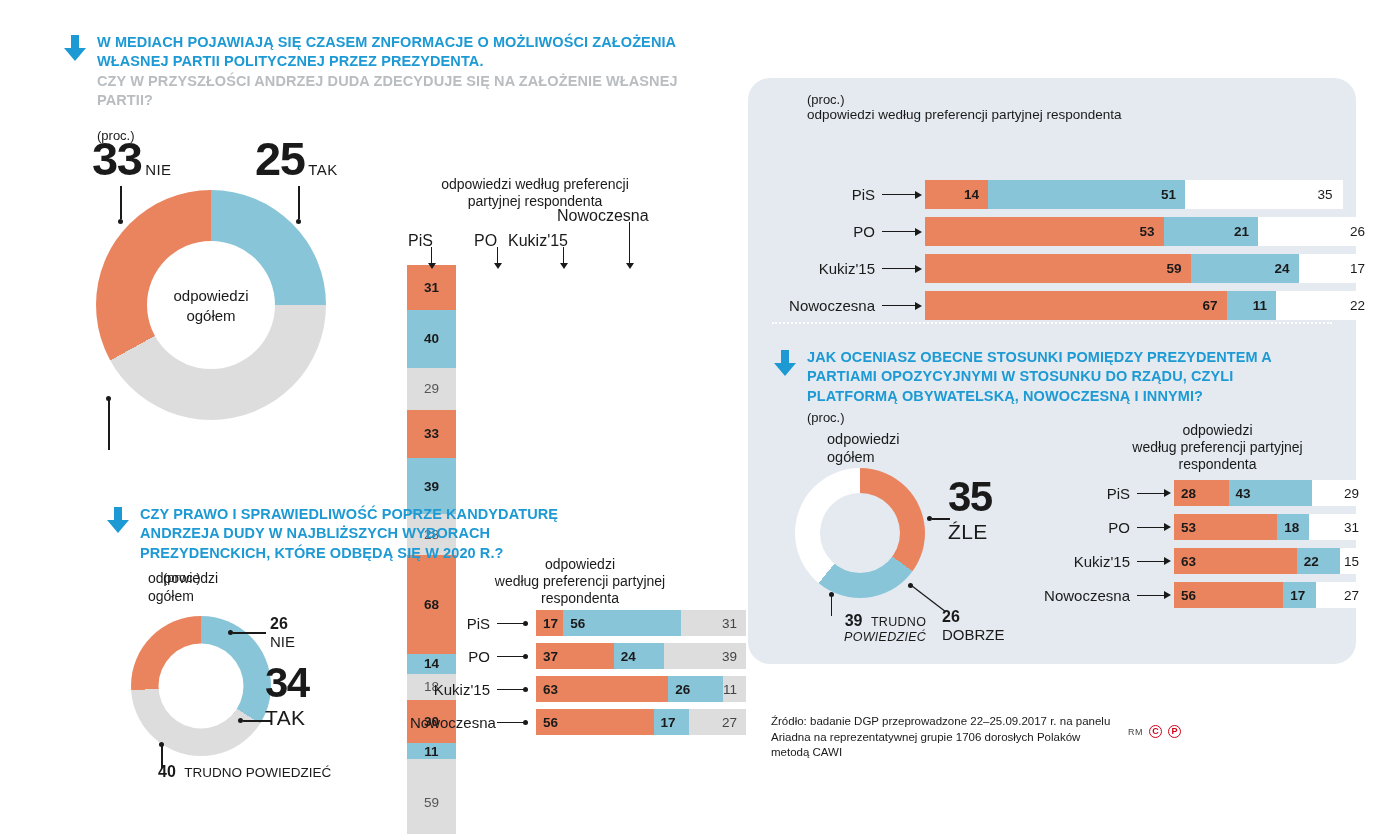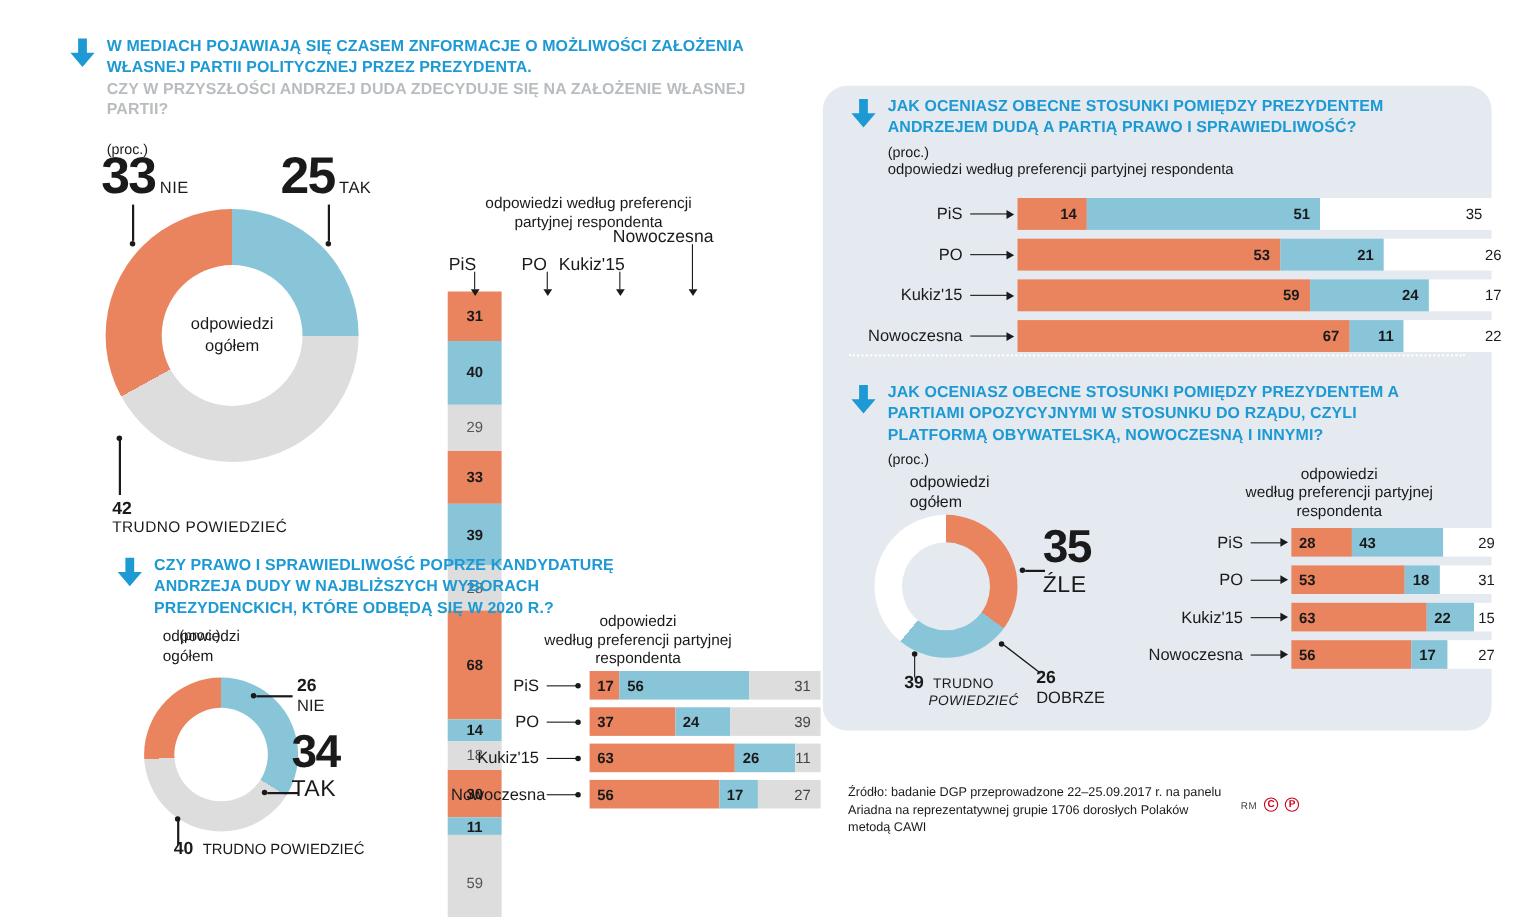--- a/index.html
+++ b/index.html
@@ -132,24 +132,20 @@
   <div class="leaddot" style="left:118px; top:219px;"></div>
 
   <div style="position:absolute; left:255px; top:137px;">
     <span class="bignum">25</span><span class="lbl-word" style="margin-left:4px;">TAK</span>
   </div>
   <div class="leader" style="left:298px; top:186px; width:1.5px; height:33px;"></div>
   <div class="leaddot" style="left:296px; top:219px;"></div>
 
   <div class="leader" style="left:108px; top:398px; width:1.5px; height:52px;"></div>
   <div class="leaddot" style="left:106px; top:396px;"></div>
-  <div style="position:absolute; left:102px; top:455px;">
-    <div class="bignum" style="font-size:16px; font-weight:bold; letter-spacing:0;">42</div>
-    <div class="lbl-word" style="font-size:14px; margin-top:1px;">TRUDNO POWIEDZIEĆ</div>
-  </div>
 
   <div class="chart-caption" style="position:absolute; left:400px; top:176px; width:270px;">
     <div>odpowiedzi według preferencji</div>
     <div>partyjnej respondenta</div>
   </div>
 
   <div id="q1bars" style="position:absolute; left:407px; top:265px;">
       <div class="vbar-col" style="margin-right: 17px;">
         <div class="vbar">
           <div class="seg " style="height: 44.95px; background: rgb(233, 132, 95);">31</div>
@@ -289,40 +285,34 @@
         </div>
         <div class="hbar" style="width: 210px; height: 26px; margin-left: 9px;">
           <div class="hseg orange" style="width: 117.6px;">56</div>
           <div class="hseg blue" style="width: 35.7px;">17</div>
           <div class="hseg gray" style="width: 56.7px;">27</div>
         </div>
       </div>
     </div>
 
   <div style="position:absolute; left:772px; top:88px; width:560px;">
-    <div class="q-head">
-      <svg class="arrow-icon" viewBox="0 0 26 30">
-        <path d="M9 2 H17 V15 H24 L13 28 L2 15 H9 Z" fill="#1d9ad4"></path>
-      </svg>
-      <div class="q-title" style="width:505px;">JAK OCENIASZ OBECNE STOSUNKI POMIĘDZY PREZYDENTEM ANDRZEJEM DUDĄ A PARTIĄ PRAWO I SPRAWIEDLIWOŚĆ?</div>
-    </div>
     <div class="proc" style="margin-left:35px; margin-top:4px;">(proc.)</div>
     <div class="small-cap" style="margin-left:35px; ">odpowiedzi według preferencji partyjnej respondenta</div>
   </div>
 
   <div id="q3bars" style="position:absolute; left:775px; top:180px;">
       <div class="hrow" style="margin-bottom: 8px;">
         <div class="hname" style="width: 100px;">PiS</div>
         <div class="hconn" style="width: 34px; margin: 0px 0px 0px 7px;">
           <div class="line"></div>
           <div class="tri"></div>
         </div>
         <div class="hbar" style="width: 450px; height: 29px; margin-left: 9px;">
           <div class="hseg orange valend" style="width: 63px;">14</div>
-          <div class="hseg blue valend" style="width: 212px;">51</div>
+          <div class="hseg blue valend" style="width: 197px;">51</div>
           <div class="hseg white" style="width: 157.5px;">35</div>
         </div>
       </div>
       <div class="hrow" style="margin-bottom: 8px;">
         <div class="hname" style="width: 100px;">PO</div>
         <div class="hconn" style="width: 34px; margin: 0px 0px 0px 7px;">
           <div class="line"></div>
           <div class="tri"></div>
         </div>
         <div class="hbar" style="width: 450px; height: 29px; margin-left: 9px;">
@@ -397,21 +387,21 @@
         <line x1="0" y1="0" x2="34" y2="26" stroke="#1a1a1a" stroke-width="1.3"></line>
       </svg>
   </div>
   <div style="position:absolute; left:942px; top:608px;">
     <div style="font-weight:bold; font-size:16px;">26</div>
     <div style="font-size:15px;">DOBRZE</div>
   </div>
 
   <div class="leaddot" style="left:829px; top:592px;"></div>
   <div class="leader" style="left:831px; top:594px; width:1.3px; height:22px;"></div>
-  <div style="position:absolute; left:822px; top:612px; white-space:nowrap;">
+  <div style="position:absolute; left:822px; top:612px; white-space:nowrap;text-align:right;">
     <span style="font-weight:bold; font-size:16px;">39</span>
     <span style="font-size:12.5px; margin-left:4px; letter-spacing:.3px;">TRUDNO</span>
     <div style="font-size:12.5px; margin-left:22px; letter-spacing:.3px;font-style:italic;">POWIEDZIEĆ</div>
   </div>
 
   <div class="chart-caption" style="position:absolute; left:1100px; top:422px; width:235px;">
     <div>odpowiedzi</div>
     <div>według preferencji partyjnej</div>
     <div>respondenta</div>
   </div>

